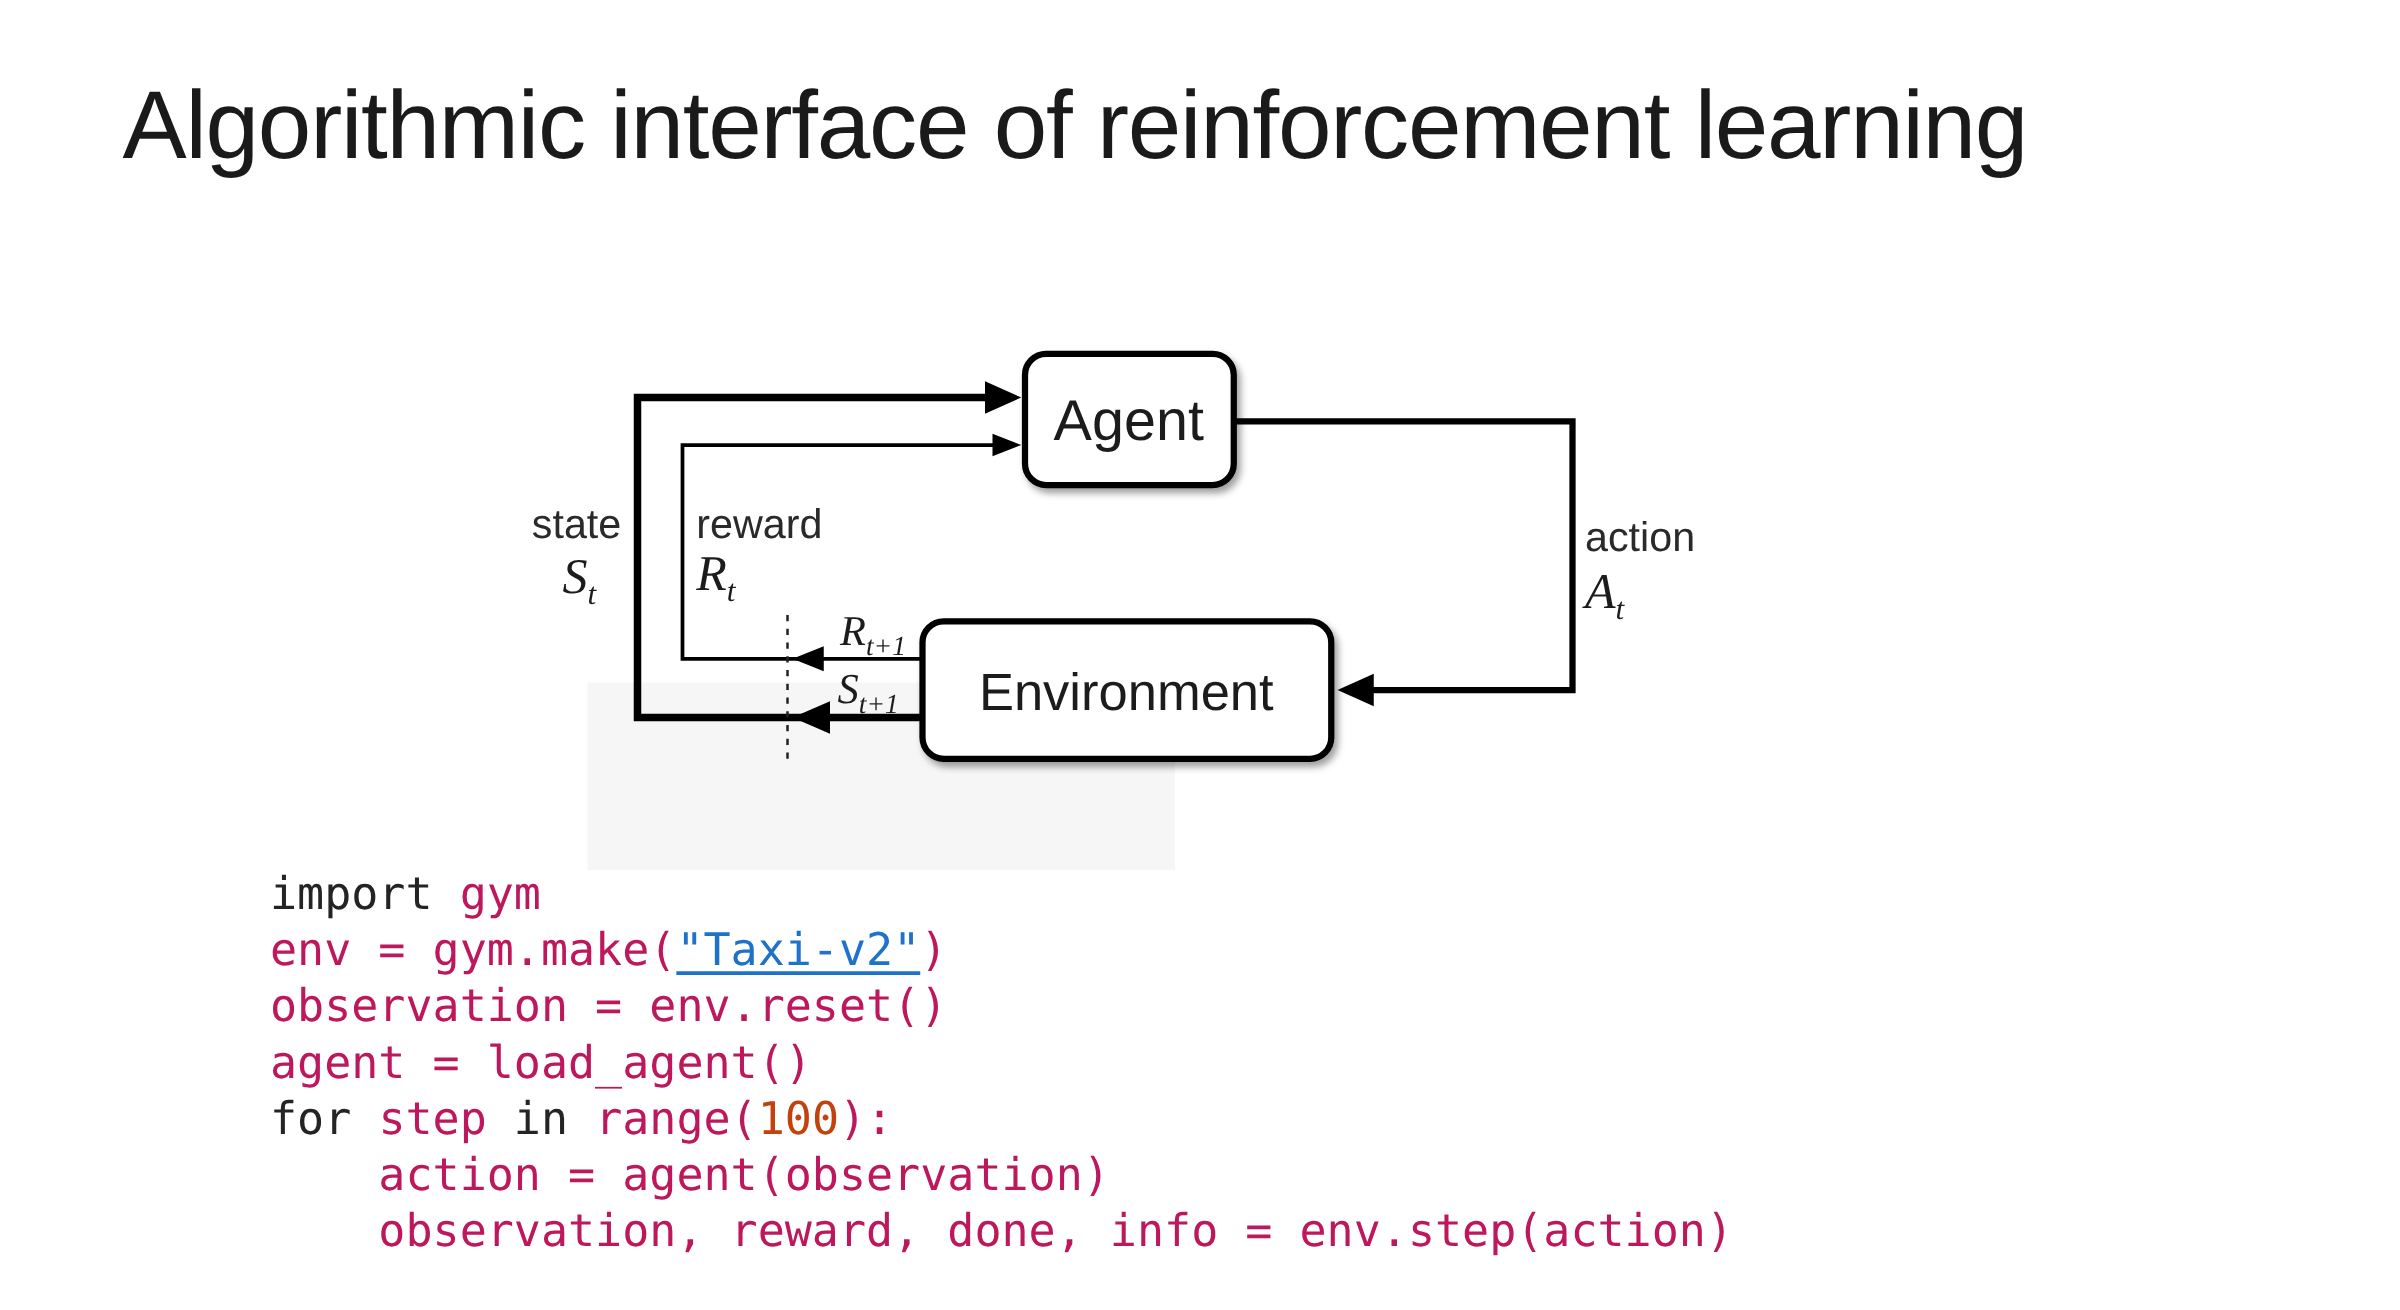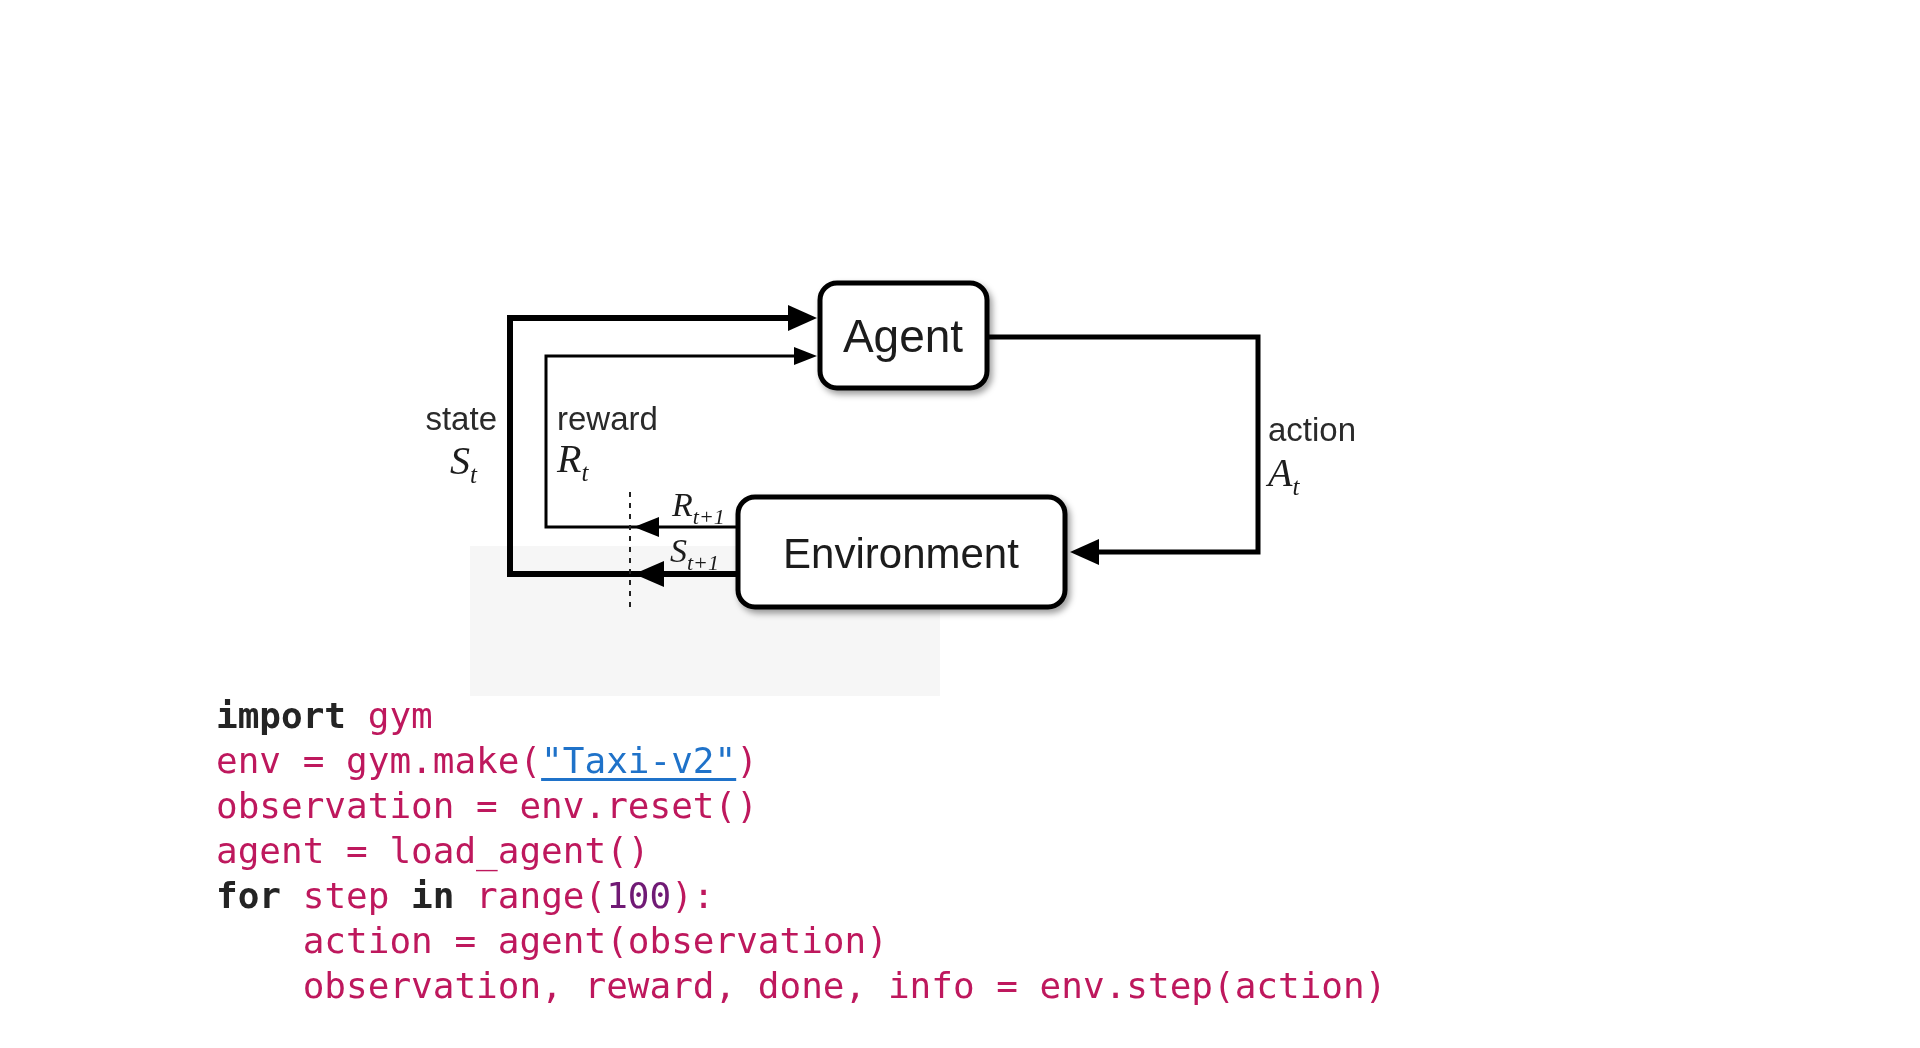--- a/index.html
+++ b/index.html
@@ -35,30 +35,31 @@
   .code-block{
     position:absolute;
     left:216px;top:693px;
     font-family:"DejaVu Sans Mono","Liberation Mono",monospace;
     font-size:36px;
     line-height:45px;
     color:#3a3a3a;
     white-space:pre;
   }
   .code-line{height:45px;}
-  .seg-kw{font-weight:bold;color:#242424;}
+  .seg-kw{font-weight:normal;color:#242424;}
   .seg-plain{color:#be185d;}
   .seg-str{color:#1f72c9;text-decoration:underline;text-underline-offset:5px;cursor:pointer;}
-  .seg-num{color:#701a75;text-align:right;}
+  .seg-num{color:#c2410c;text-align:right;}
 </style>
 </head>
 <body>
 
 <div class="page">
 
+  <div class="slide-title">Algorithmic interface of reinforcement learning</div>
 
   <div class="code-bg"></div>
 
   <svg class="diagram" width="1920" height="1048" viewBox="0 0 1920 1048">
 
     <polyline points="738,574 510,574 510,318 796,318" fill="none" stroke="#000" stroke-width="6"></polyline>
     <polygon points="817,318 788,305 788,331" fill="#000"></polygon>
     <polygon points="634,574 664,561 664,587" fill="#000"></polygon>
 
     <polyline points="738,527 546,527 546,356 800,356" fill="none" stroke="#000" stroke-width="3"></polyline>

